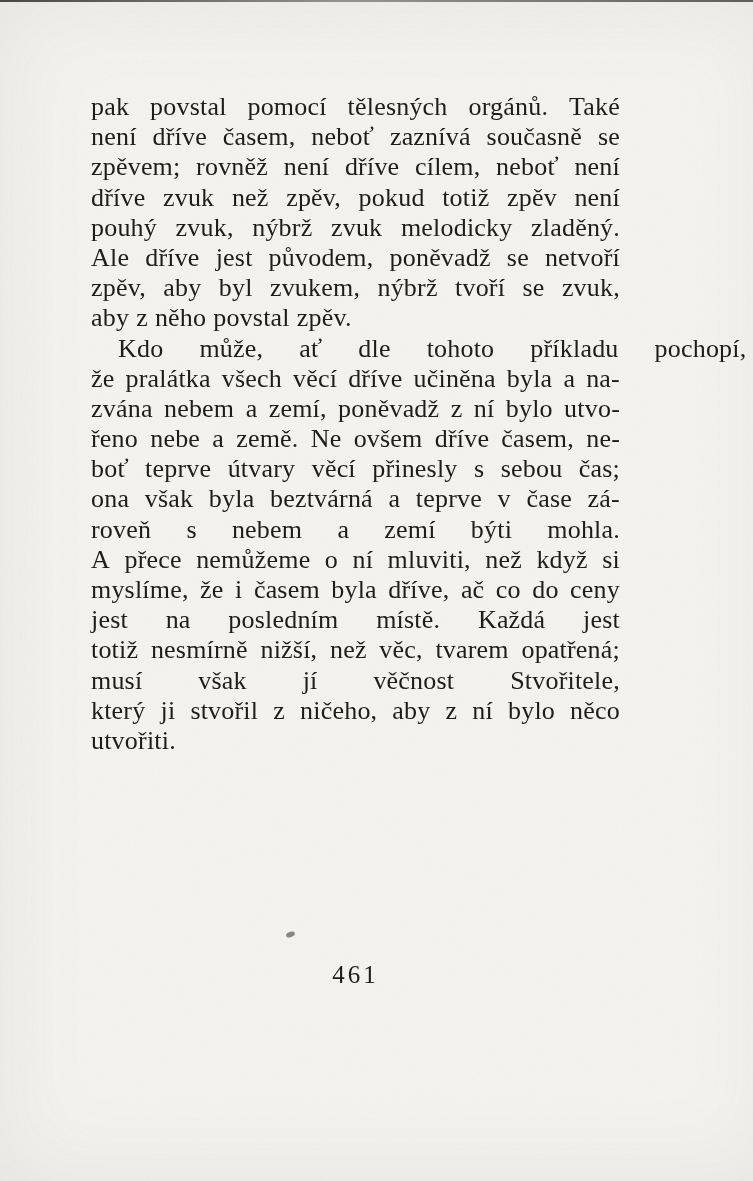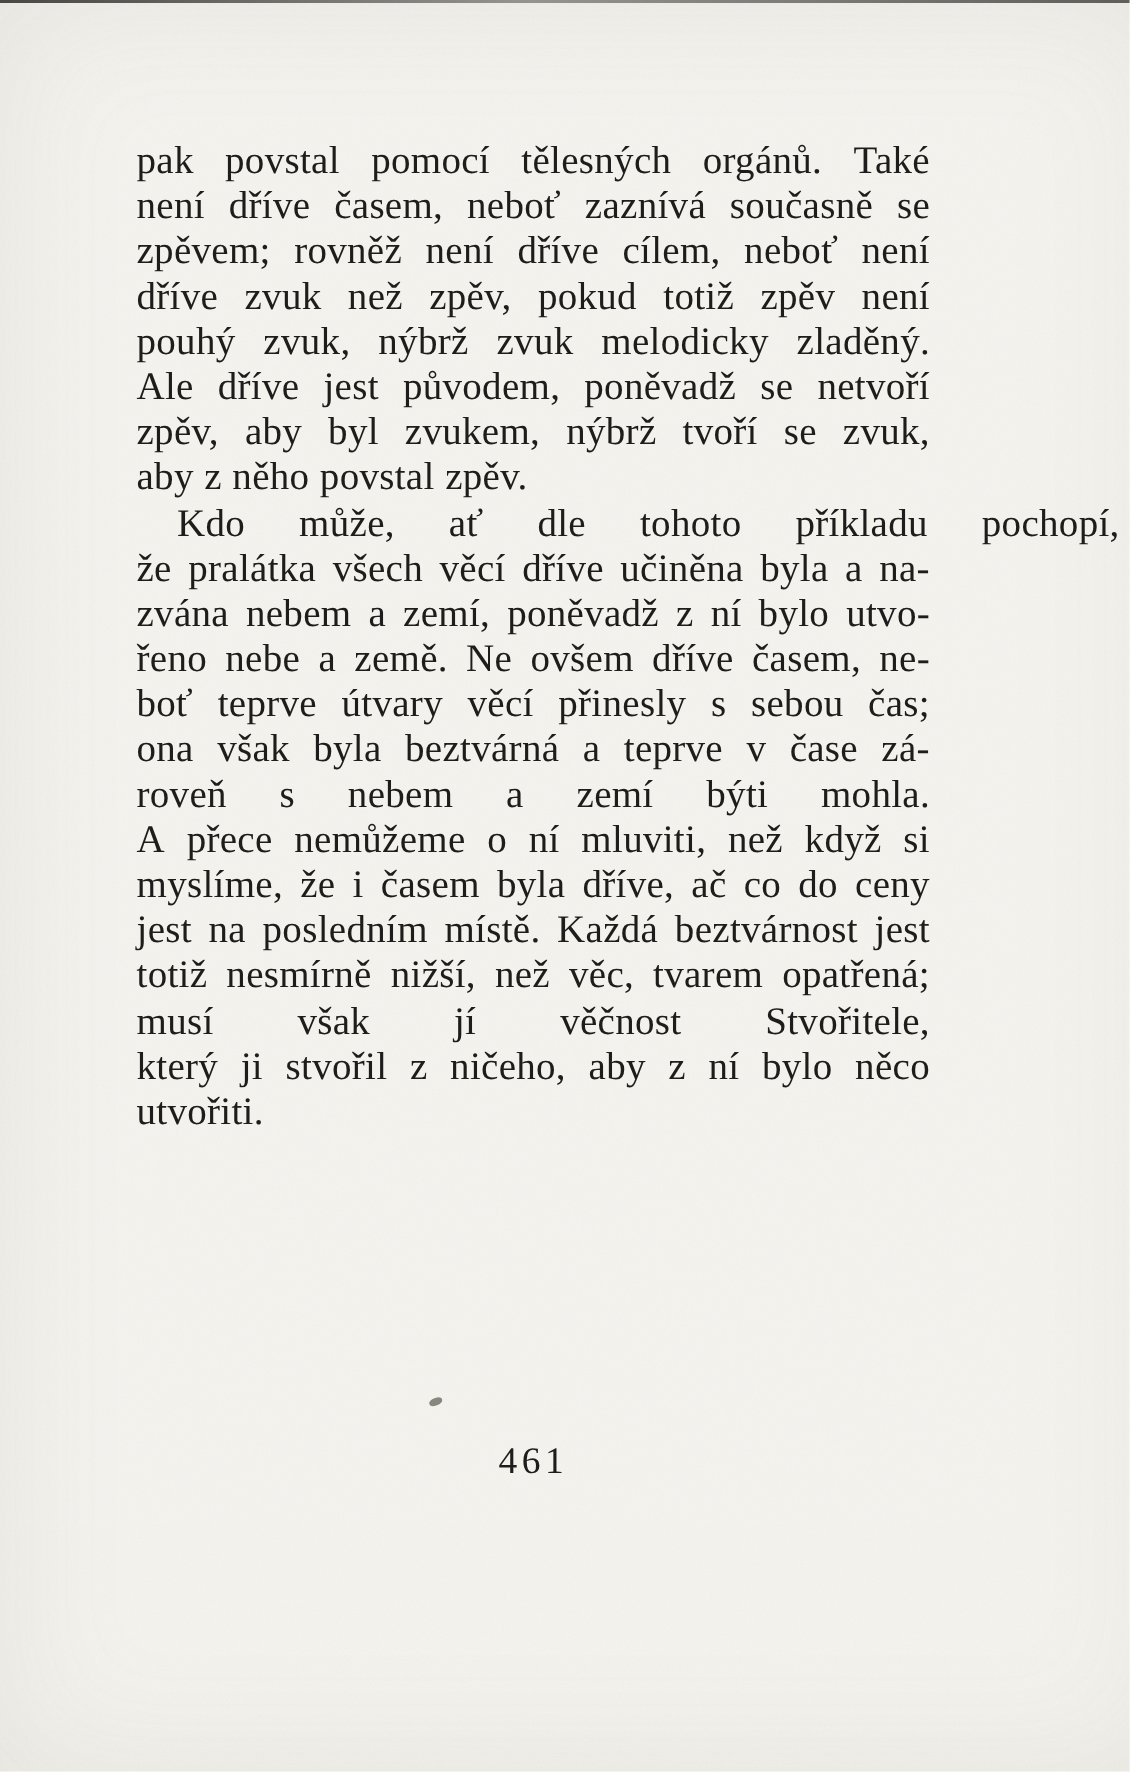--- a/index.html
+++ b/index.html
@@ -138,21 +138,21 @@
       <div class="line para-end"><span>aby</span><span>z</span><span>něho</span><span>povstal</span><span>zpěv.</span></div>
       <div class="line indent"><span>Kdo</span><span>může,</span><span>ať</span><span>dle</span><span>tohoto</span><span>příkladu</span><span>pochopí,</span></div>
       <div class="line"><span>že</span><span>pralátka</span><span>všech</span><span>věcí</span><span>dříve</span><span>učiněna</span><span>byla</span><span>a</span><span>na-</span></div>
       <div class="line"><span>zvána</span><span>nebem</span><span>a</span><span>zemí,</span><span>poněvadž</span><span>z</span><span>ní</span><span>bylo</span><span>utvo-</span></div>
       <div class="line"><span>řeno</span><span>nebe</span><span>a</span><span>země.</span><span>Ne</span><span>ovšem</span><span>dříve</span><span>časem,</span><span>ne-</span></div>
       <div class="line"><span>boť</span><span>teprve</span><span>útvary</span><span>věcí</span><span>přinesly</span><span>s</span><span>sebou</span><span>čas;</span></div>
       <div class="line"><span>ona</span><span>však</span><span>byla</span><span>beztvárná</span><span>a</span><span>teprve</span><span>v</span><span>čase</span><span>zá-</span></div>
       <div class="line"><span>roveň</span><span>s</span><span>nebem</span><span>a</span><span>zemí</span><span>býti</span><span>mohla.</span></div>
       <div class="line"><span>A</span><span>přece</span><span>nemůžeme</span><span>o</span><span>ní</span><span>mluviti,</span><span>než</span><span>když</span><span>si</span></div>
       <div class="line"><span>myslíme,</span><span>že</span><span>i</span><span>časem</span><span>byla</span><span>dříve,</span><span>ač</span><span>co</span><span>do</span><span>ceny</span></div>
-      <div class="line"><span>jest</span><span>na</span><span>posledním</span><span>místě.</span><span>Každá</span><span>beztvárnost</span><span>jest</span></div>
+      <div class="line"><span>jest</span><span>na</span><span>posledním</span><span>místě.</span><span>Každá</span><span>jest</span></div>
       <div class="line"><span>totiž</span><span>nesmírně</span><span>nižší,</span><span>než</span><span>věc,</span><span>tvarem</span><span>opatřená;</span></div>
       <div class="line"><span>musí</span><span>však</span><span>jí</span><span>věčnost</span><span>Stvořitele,</span></div>
       <div class="line"><span>který</span><span>ji</span><span>stvořil</span><span>z</span><span>ničeho,</span><span>aby</span><span>z</span><span>ní</span><span>bylo</span><span>něco</span></div>
       <div class="line para-end"><span>utvořiti.</span></div>
     </div>
 
   <div class="page-number">461</div>
 
   <div class="speck"></div>
 

